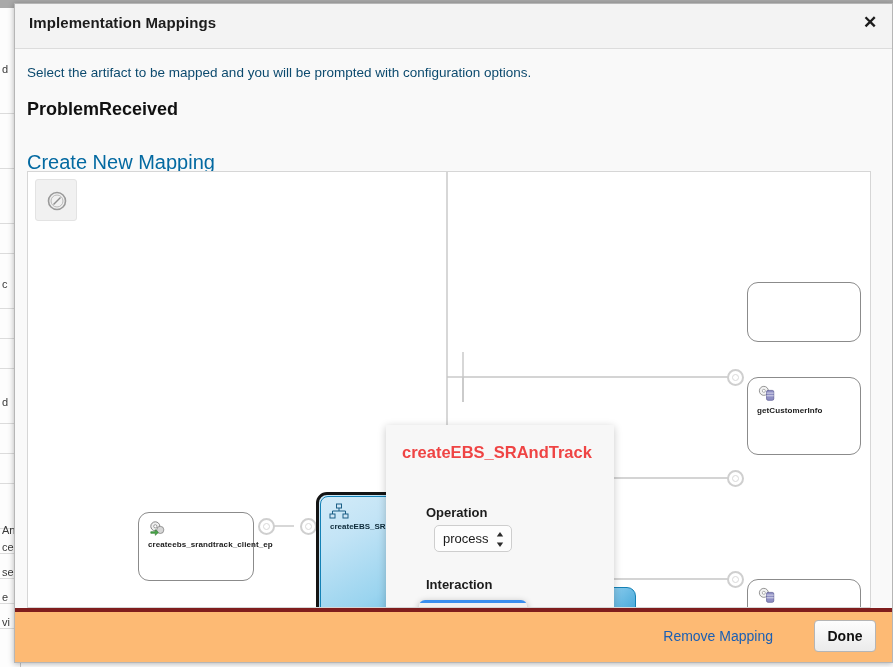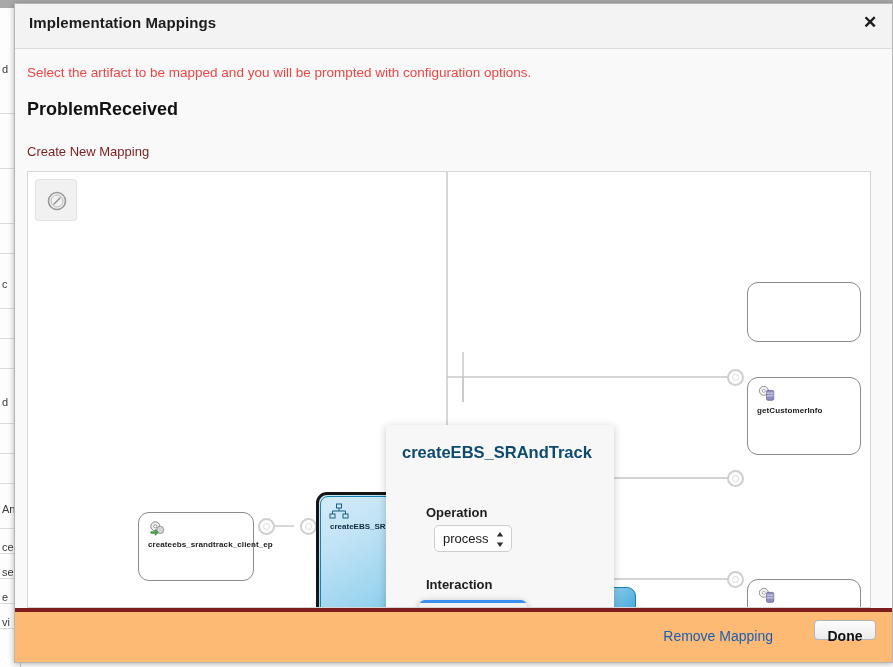--- a/index.html
+++ b/index.html
@@ -93,36 +93,36 @@
     position: relative;
     height: 570px;
     background: #f9f9f9;
   }
 
   #instructions {
     position: absolute;
     left: 12px;
     top: 16px;
     font-size: 13.5px;
-    color: #ef4444;
+    color: #0c4a6e;
   }
   #artifact-name {
     position: absolute;
     left: 12px;
     top: 50px;
     font-size: 18px;
     font-weight: bold;
     color: #111111;
   }
   #section-label {
     position: absolute;
     left: 12px;
-    top: 95px;
-    font-size: 13px;
-    color: #7f1d1d;
+    top: 102px;
+    font-size: 20px;
+    color: #0369a1;
   }
 
   
   #canvas-wrap {
     position: absolute;
     left: 12px;
     top: 122px;
     width: 844px;
     height: 437px;
     background: #ffffff;
@@ -245,21 +245,21 @@
     background: #f7f7f7;
     box-shadow: 0 2px 8px rgba(0,0,0,0.22);
     z-index: 40;
   }
   #popup-title {
     position: absolute;
     left: 16px;
     top: 18px;
     font-size: 16.5px;
     font-weight: bold;
-    color: #0c4a6e;
+    color: #ef4444;
   }
   .field-label {
     position: absolute;
     left: 40px;
     font-size: 13px;
     font-weight: bold;
     color: #1c1c1c;
   }
   #operation-label { top: 80px; }
   #interaction-label { top: 152px; }
@@ -341,21 +341,21 @@
     top: 16px;
     font-size: 14px;
     color: #1a5fb4;
     cursor: pointer;
   }
   #done-button {
     position: absolute;
     right: 16px;
     top: 8px;
     width: 62px;
-    height: 20px;
+    height: 32px;
     background: linear-gradient(#fdfdfd, #ebebeb);
     border: 1px solid #b5b5b5;
     border-radius: 4px;
     box-sizing: border-box;
     font-size: 14px;
     font-weight: bold;
     color: #111111;
     text-align: center;
     line-height: 30px;
     cursor: pointer;
@@ -378,21 +378,21 @@
       <div class="bg-rule" style="top: 445px;"></div>
       <div class="bg-rule" style="top: 475px;"></div>
       <div class="bg-rule" style="top: 520px;"></div>
       <div class="bg-rule" style="top: 545px;"></div>
       <div class="bg-rule" style="top: 570px;"></div>
       <div class="bg-rule" style="top: 595px;"></div>
       <div class="bg-rule" style="top: 620px;"></div>
       <div class="bg-scrap" style="top: 55px;">d</div>
       <div class="bg-scrap" style="top: 270px;">c</div>
       <div class="bg-scrap" style="top: 388px;">d</div>
-      <div class="bg-scrap" style="top: 495px;">An</div>
+      <div class="bg-scrap" style="top: 516px;">An</div>
       <div class="bg-scrap" style="top: 533px;">ce</div>
       <div class="bg-scrap" style="top: 558px;">se</div>
       <div class="bg-scrap" style="top: 583px;">e</div>
       <div class="bg-scrap" style="top: 608px;">vi</div>
     </div>
 </div>
 
 <div id="modal">
 
   <div id="modal-titlebar">

